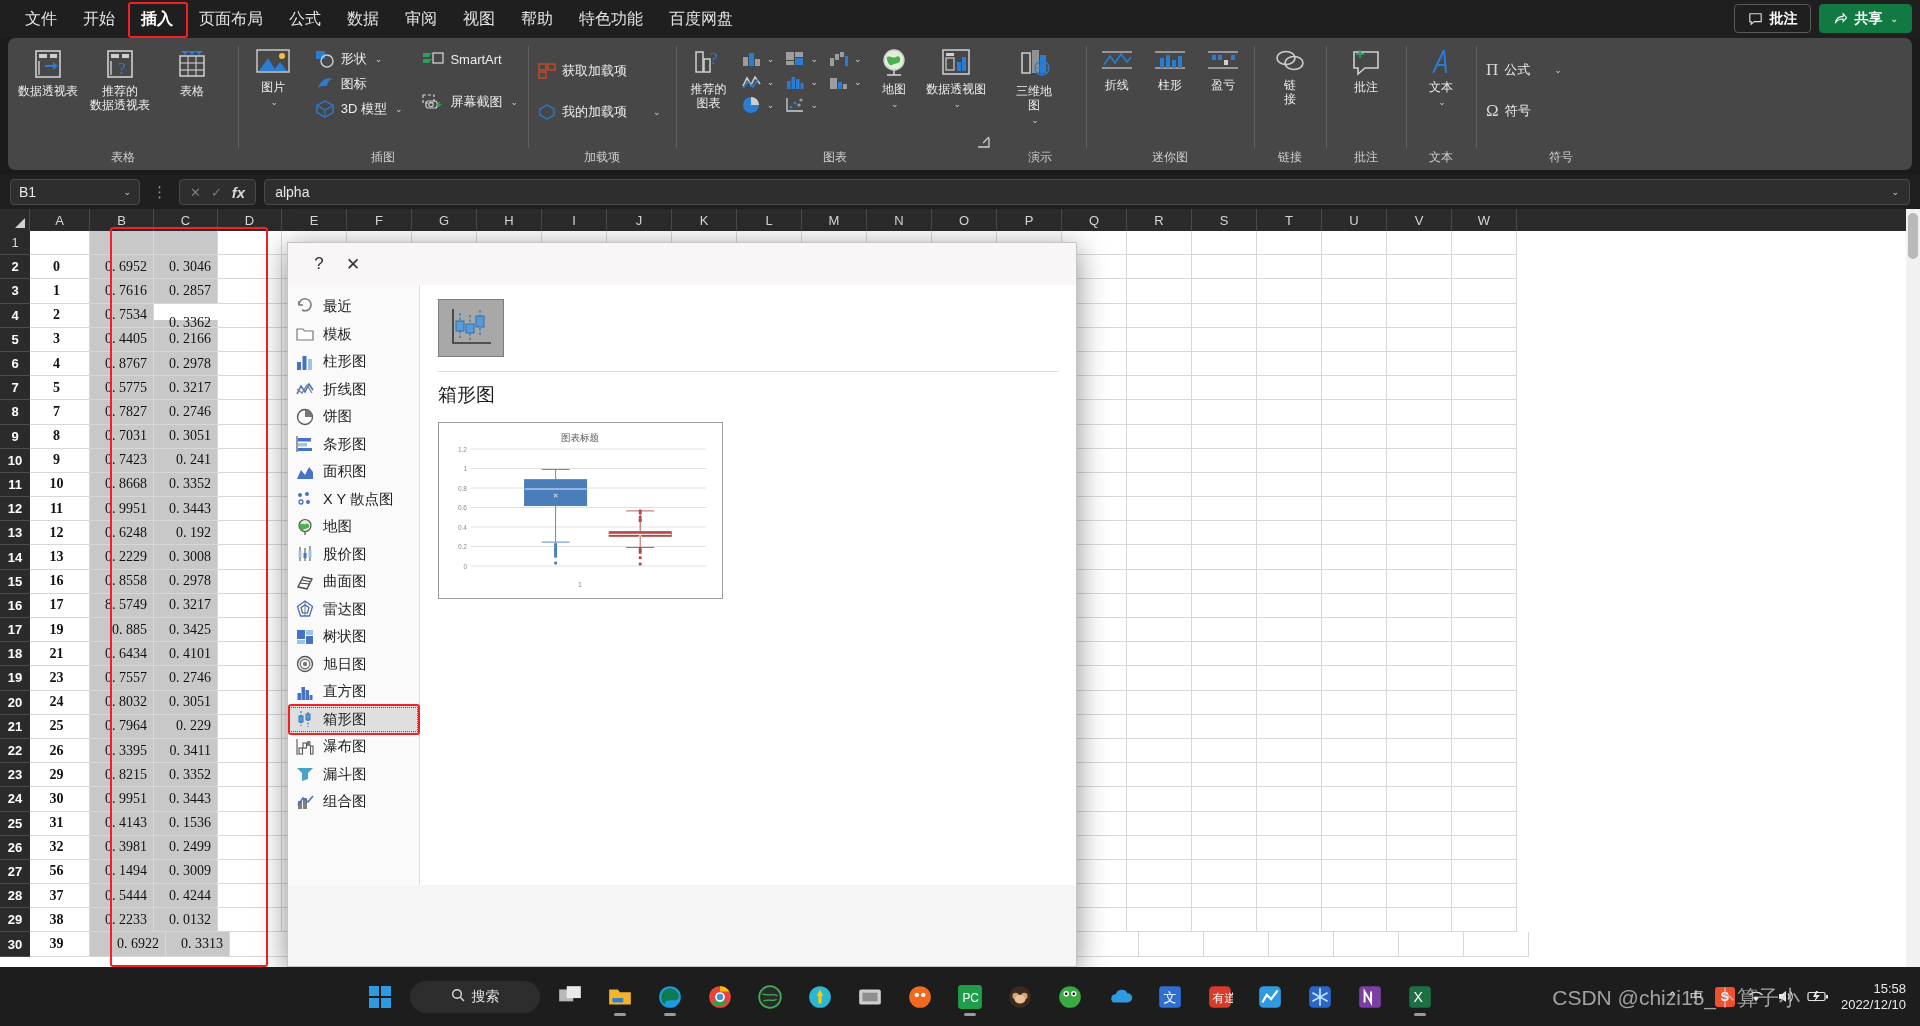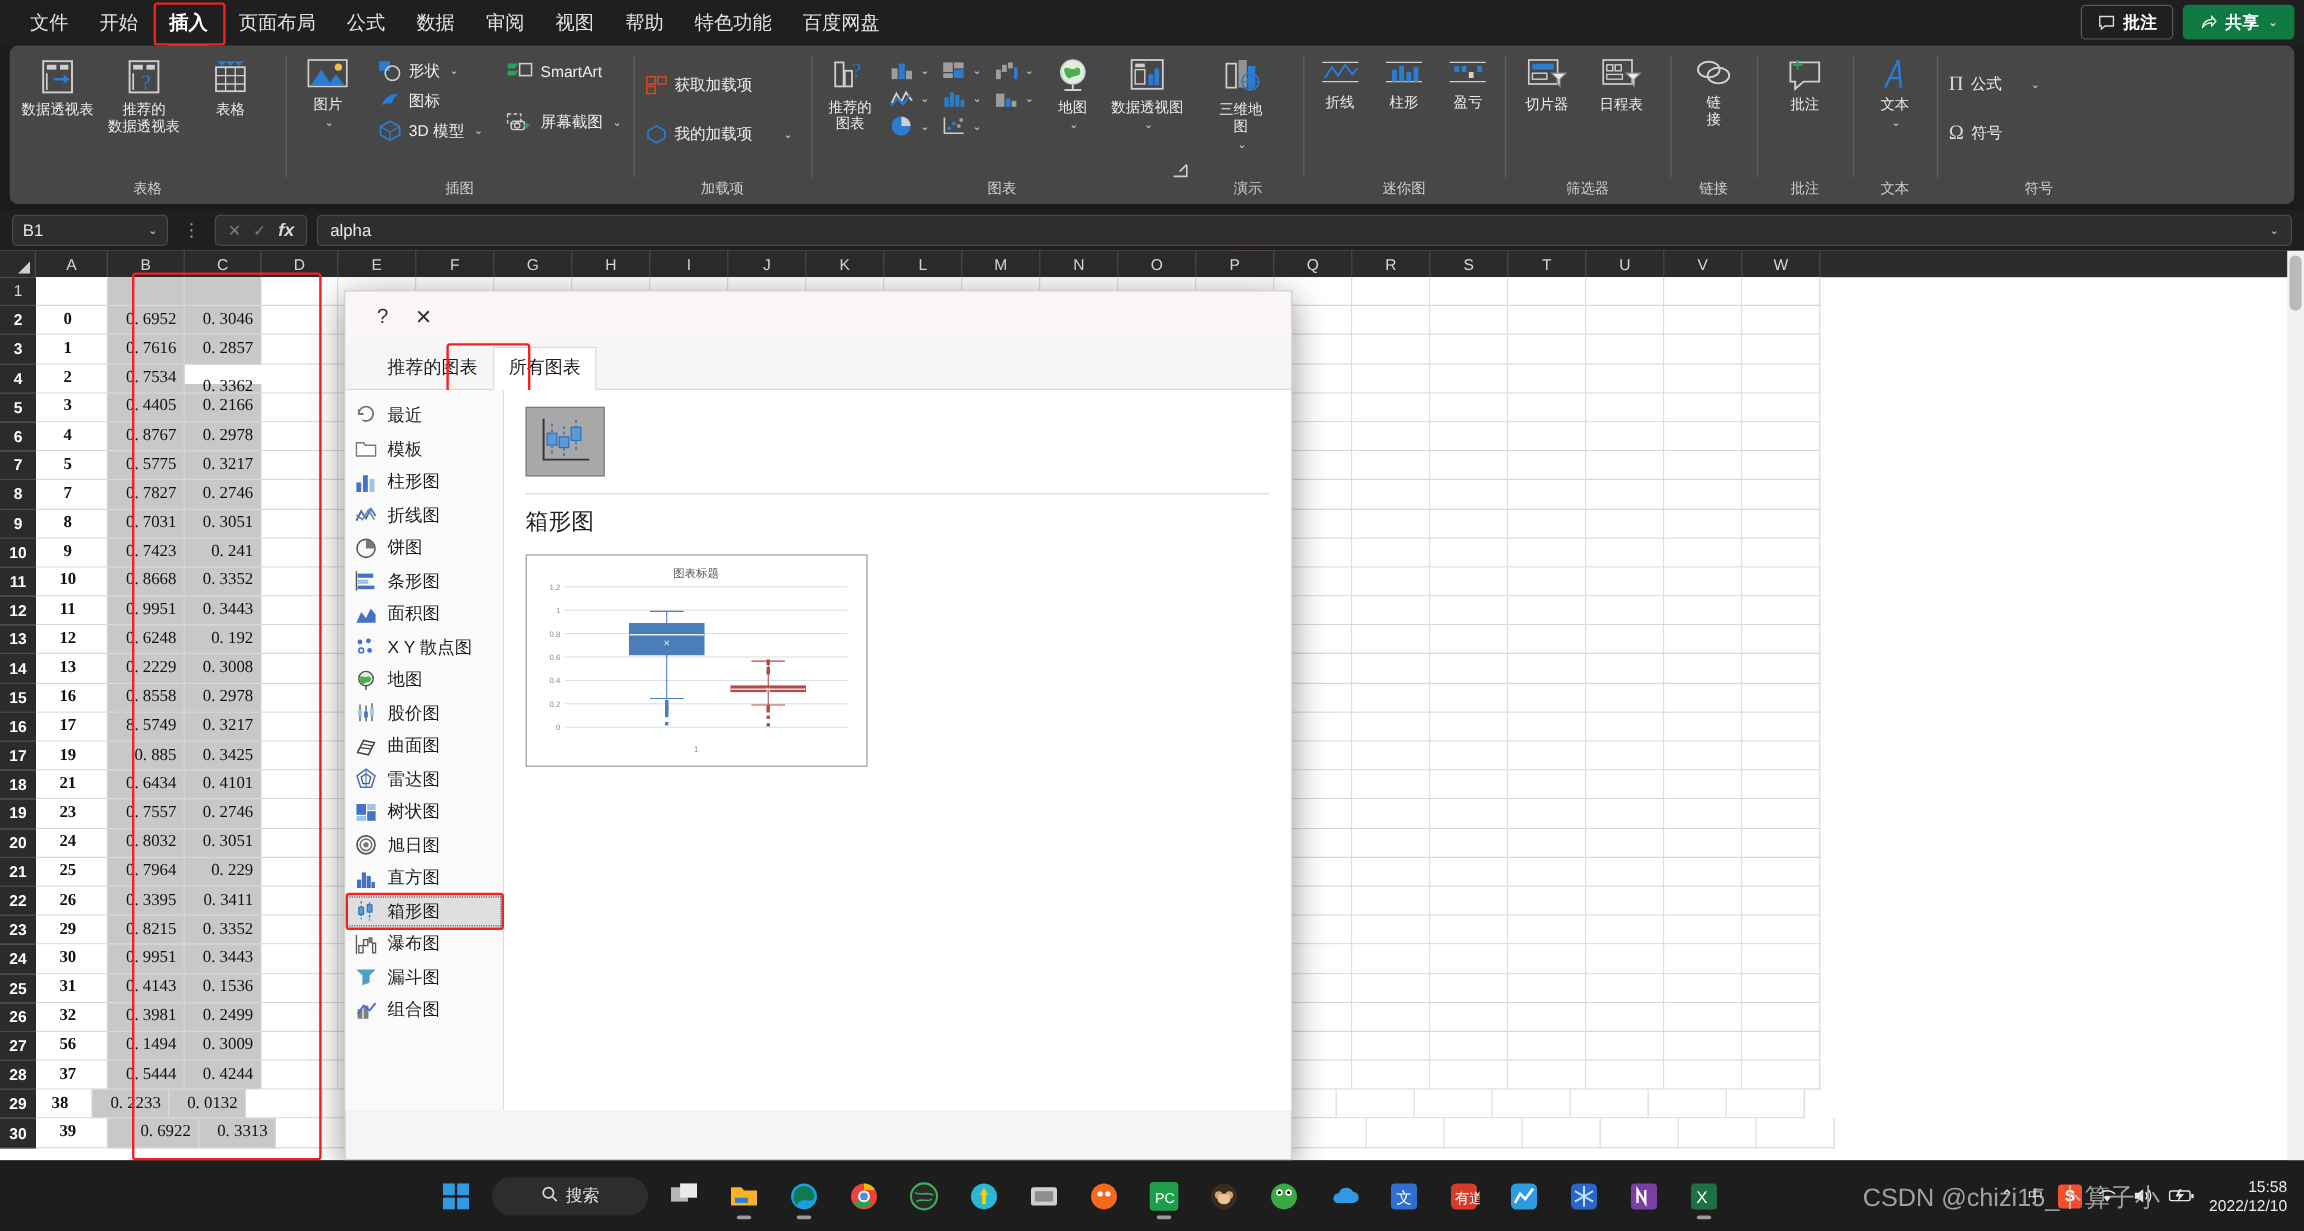--- a/index.html
+++ b/index.html
@@ -456,44 +456,20 @@
                 <rect x="12" y="8" width="4" height="5" fill="#2b7cd3"></rect>
               <rect x="18" y="13" width="4" height="5" fill="#cfcfcf"></rect>
                 <rect x="25" y="8" width="4" height="5" fill="#2b7cd3"></rect>
             </svg>
             <span class="lbl">盈亏</span>
           </div>
         </div>
         <div class="glabel">迷你图</div>
       </div>
 
-      <div class="grp" style="width:138px">
-        <div class="grow">
-          <div class="bigbtn" style="width:62px">
-            <svg class="ic" width="36" height="30" viewBox="0 0 36 30">
-              <rect x="3" y="3" width="24" height="20" fill="none" stroke="#cfcfcf" stroke-width="1.4"></rect>
-              <rect x="6" y="6" width="18" height="5" fill="#2b7cd3"></rect>
-                <rect x="6" y="14" width="12" height="5" fill="none" stroke="#cfcfcf" stroke-width="1.2"></rect>
-              <path d="M22 14h12l-5 5v6l-2-2v-4z" fill="#e9e9e9" stroke="#8d8d8d" stroke-width="1"></path>
-            </svg>
-            <span class="lbl">切片器</span>
-          </div>
-          <div class="bigbtn" style="width:62px">
-            <svg class="ic" width="36" height="30" viewBox="0 0 36 30">
-              <rect x="3" y="3" width="24" height="20" fill="none" stroke="#cfcfcf" stroke-width="1.4"></rect>
-              <rect x="6" y="7" width="5" height="5" fill="none" stroke="#cfcfcf" stroke-width="1.2"></rect>
-              <rect x="13" y="7" width="5" height="5" fill="none" stroke="#cfcfcf" stroke-width="1.2"></rect>
-              <rect x="6" y="15" width="13" height="4" fill="none" stroke="#cfcfcf" stroke-width="1.1"></rect>
-              <path d="M22 14h12l-5 5v6l-2-2v-4z" fill="#e9e9e9" stroke="#8d8d8d" stroke-width="1"></path>
-            </svg>
-            <span class="lbl">日程表</span>
-          </div>
-        </div>
-        <div class="glabel">筛选器</div>
-      </div>
 
       <div class="grp" style="width:72px">
         <div class="grow">
           <div class="bigbtn">
             <svg class="ic" width="34" height="28" viewBox="0 0 34 28">
               <ellipse cx="13" cy="11" rx="9" ry="6.5" fill="none" stroke="#cfcfcf" stroke-width="1.6"></ellipse>
               <ellipse cx="21" cy="16" rx="9" ry="6.5" fill="none" stroke="#cfcfcf" stroke-width="1.6"></ellipse>
             </svg>
             <span class="lbl" style="white-space:pre-line">链
 接</span>
@@ -1316,21 +1292,21 @@
           <div class="cell" style="width: 65px;"></div>
           <div class="cell" style="width: 65px;"></div>
           <div class="cell" style="width: 65px;"></div>
           <div class="cell" style="width: 65px;"></div>
           <div class="cell" style="width: 65px;"></div>
           <div class="cell" style="width: 65px;"></div>
           <div class="cell" style="width: 65px;"></div>
         </div>
         <div class="row">
           <div class="rh sel">29</div>
-          <div class="cell colA" style="width: 47px;">38</div>
+          <div class="cell colA" style="width: 60px;">38</div>
           <div class="cell selcol" style="width: 64px;">0. 2233</div>
           <div class="cell selcol" style="width: 64px;">0. 0132</div>
           <div class="cell" style="width: 64px;"></div>
           <div class="cell" style="width: 65px;"></div>
           <div class="cell" style="width: 65px;"></div>
           <div class="cell" style="width: 65px;"></div>
           <div class="cell" style="width: 65px;"></div>
           <div class="cell" style="width: 65px;"></div>
           <div class="cell" style="width: 65px;"></div>
           <div class="cell" style="width: 65px;"></div>
@@ -1379,25 +1355,20 @@
     <div class="vthumb"></div>
   </div>
   <div class="redbox" style="left:110px;top:227px;width:158px;height:740px;"></div>
 
   <div class="dlg">
     <div class="dlg-head">
       <div class="dlg-help">?</div>
       <div class="dlg-close">✕</div>
     </div>
 
-    <div class="tabs">
-      <div class="dtab">推荐的图表</div>
-      <div class="dtab active">所有图表</div>
-      <div class="redbox" style="left:84px;top:1px;width:70px;height:41px;"></div>
-    </div>
 
     <div class="dlg-body" style="position: relative;">
       <div class="typelist" id="typelist">
           <div class="tli">
             <span class="ti">
               <svg width="18" height="18" viewBox="0 0 18 18">
                 <path d="M3 7a6 6 0 113 5" fill="none" stroke="#777" stroke-width="1.5"></path>
                 <path d="M3 3v4h4" fill="none" stroke="#777" stroke-width="1.5"></path>
               </svg>
             </span>

